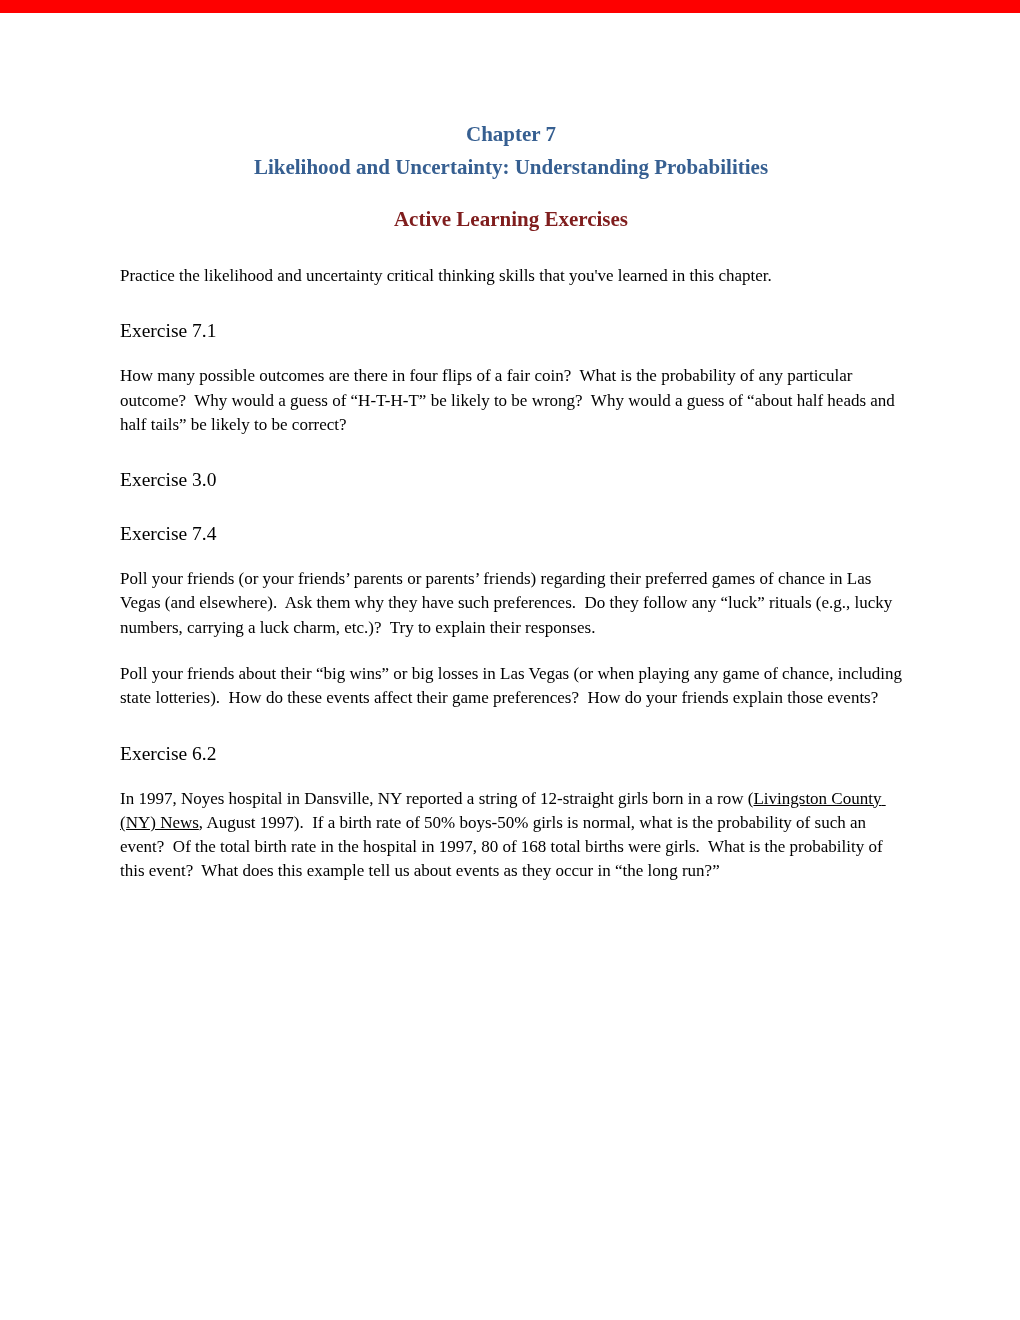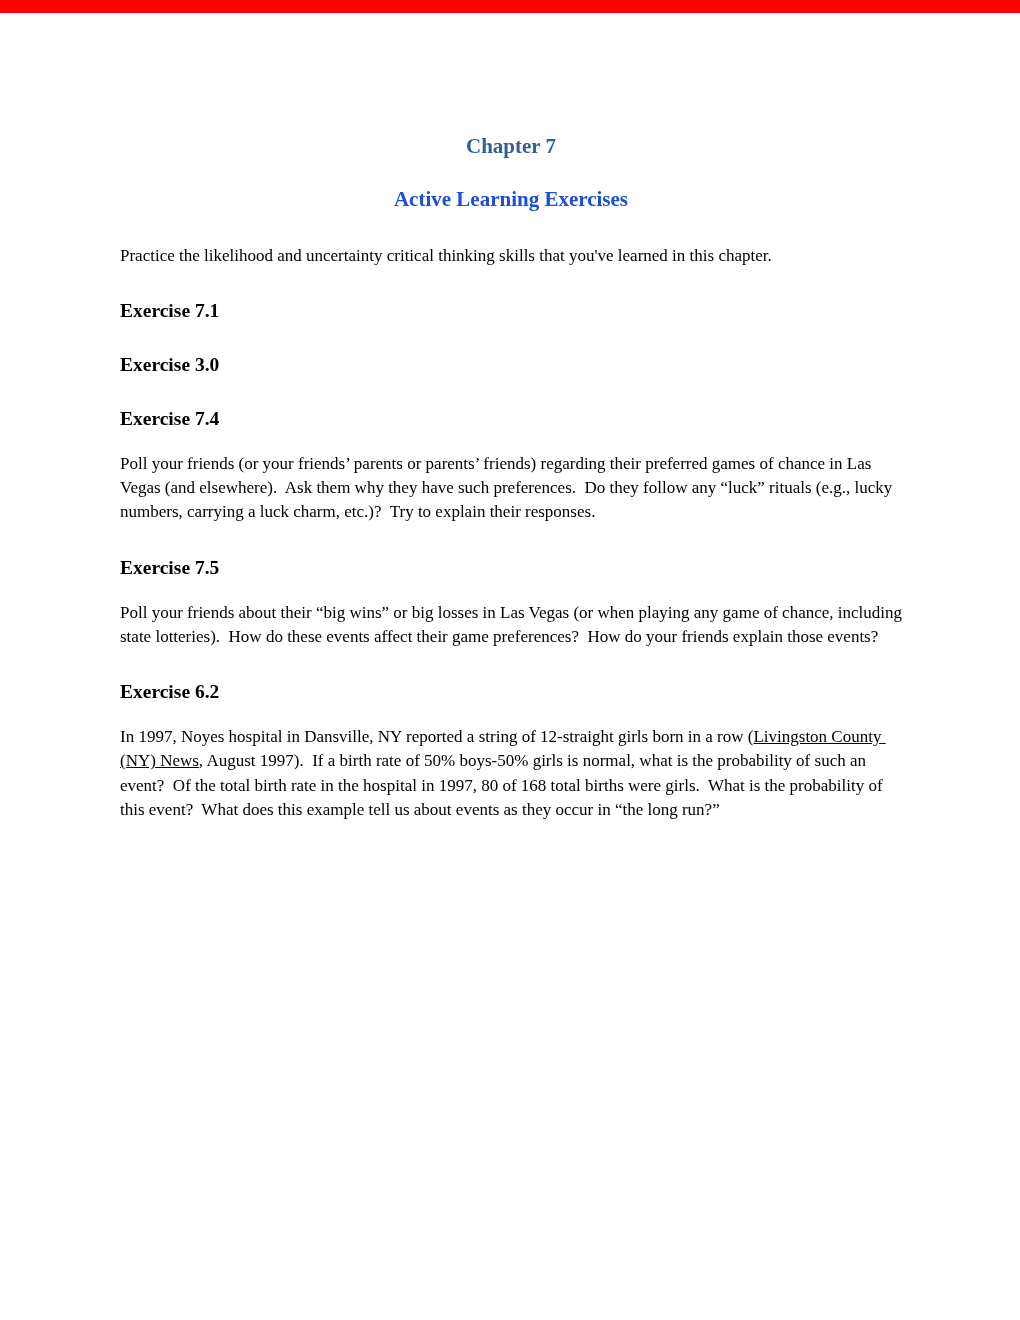--- a/index.html
+++ b/index.html
@@ -18,48 +18,48 @@
   .top-accent-bar {
     position: absolute;
     top: 0;
     left: 0;
     width: 1020px;
     height: 13px;
     background: #fe0000;
   }
   .page-content {
     position: absolute;
-    top: 130px;
+    top: 118px;
     left: 120px;
     width: 782px;
   }
   .doc-title {
     text-align: center;
     color: #365f91;
     font-weight: bold;
     font-size: 21px;
     line-height: 1.55;
     margin: 0;
   }
   .doc-subtitle {
     text-align: center;
-    color: #1d4ed8;
+    color: #7f1d1d;
     font-weight: bold;
     font-size: 21px;
     margin: 24px 0 0 0;
   }
   .intro-paragraph {
     font-size: 17px;
     line-height: 1.42;
     margin: 32px 0 4px 0;
     white-space: pre-wrap;
   }
   .exercise-heading {
     font-size: 19.5px;
-    font-weight: bold;
+    font-weight: normal;
     margin: 32px 0 0 0;
   }
   .exercise-body {
     font-size: 17px;
     line-height: 1.43;
     margin: 22px 0 0 0;
     white-space: pre-wrap;
   }
   .citation-underline {
     text-decoration: underline;
@@ -67,33 +67,34 @@
 </style>
 </head>
 <body>
 
 <div class="top-accent-bar"></div>
 
 <div class="page-content">
 
   <div class="doc-title">
     <div>Chapter 7</div>
+    <div>Likelihood and Uncertainty: Understanding Probabilities</div>
   </div>
 
   <div class="doc-subtitle">Active Learning Exercises</div>
 
   <p class="intro-paragraph">Practice the likelihood and uncertainty critical thinking skills that you've learned in this chapter.</p>
 
   <h2 class="exercise-heading">Exercise 7.1</h2>
+  <p class="exercise-body">How many possible outcomes are there in four flips of a fair coin?  What is the probability of any particular outcome?  Why would a guess of “H-T-H-T” be likely to be wrong?  Why would a guess of “about half heads and half tails” be likely to be correct?</p>
 
 
   <h2 class="exercise-heading">Exercise 3.0</h2>
 
   <h2 class="exercise-heading">Exercise 7.4</h2>
   <p class="exercise-body">Poll your friends (or your friends’ parents or parents’ friends) regarding their preferred games of chance in Las Vegas (and elsewhere).  Ask them why they have such preferences.  Do they follow any “luck” rituals (e.g., lucky numbers, carrying a luck charm, etc.)?  Try to explain their responses.</p>
 
-  <h2 class="exercise-heading">Exercise 7.5</h2>
   <p class="exercise-body">Poll your friends about their “big wins” or big losses in Las Vegas (or when playing any game of chance, including state lotteries).  How do these events affect their game preferences?  How do your friends explain those events?</p>
 
   <h2 class="exercise-heading">Exercise 6.2</h2>
   <p class="exercise-body"><span>In 1997, Noyes hospital in Dansville, NY reported a string of 12-straight girls born in a row (</span><span class="citation-underline">Livingston County (NY) News</span><span>, August 1997).  If a birth rate of 50% boys-50% girls is normal, what is the probability of such an event?  Of the total birth rate in the hospital in 1997, 80 of 168 total births were girls.  What is the probability of this event?  What does this example tell us about events as they occur in “the long run?”</span></p>
 
 </div>
 
 </body></html>

